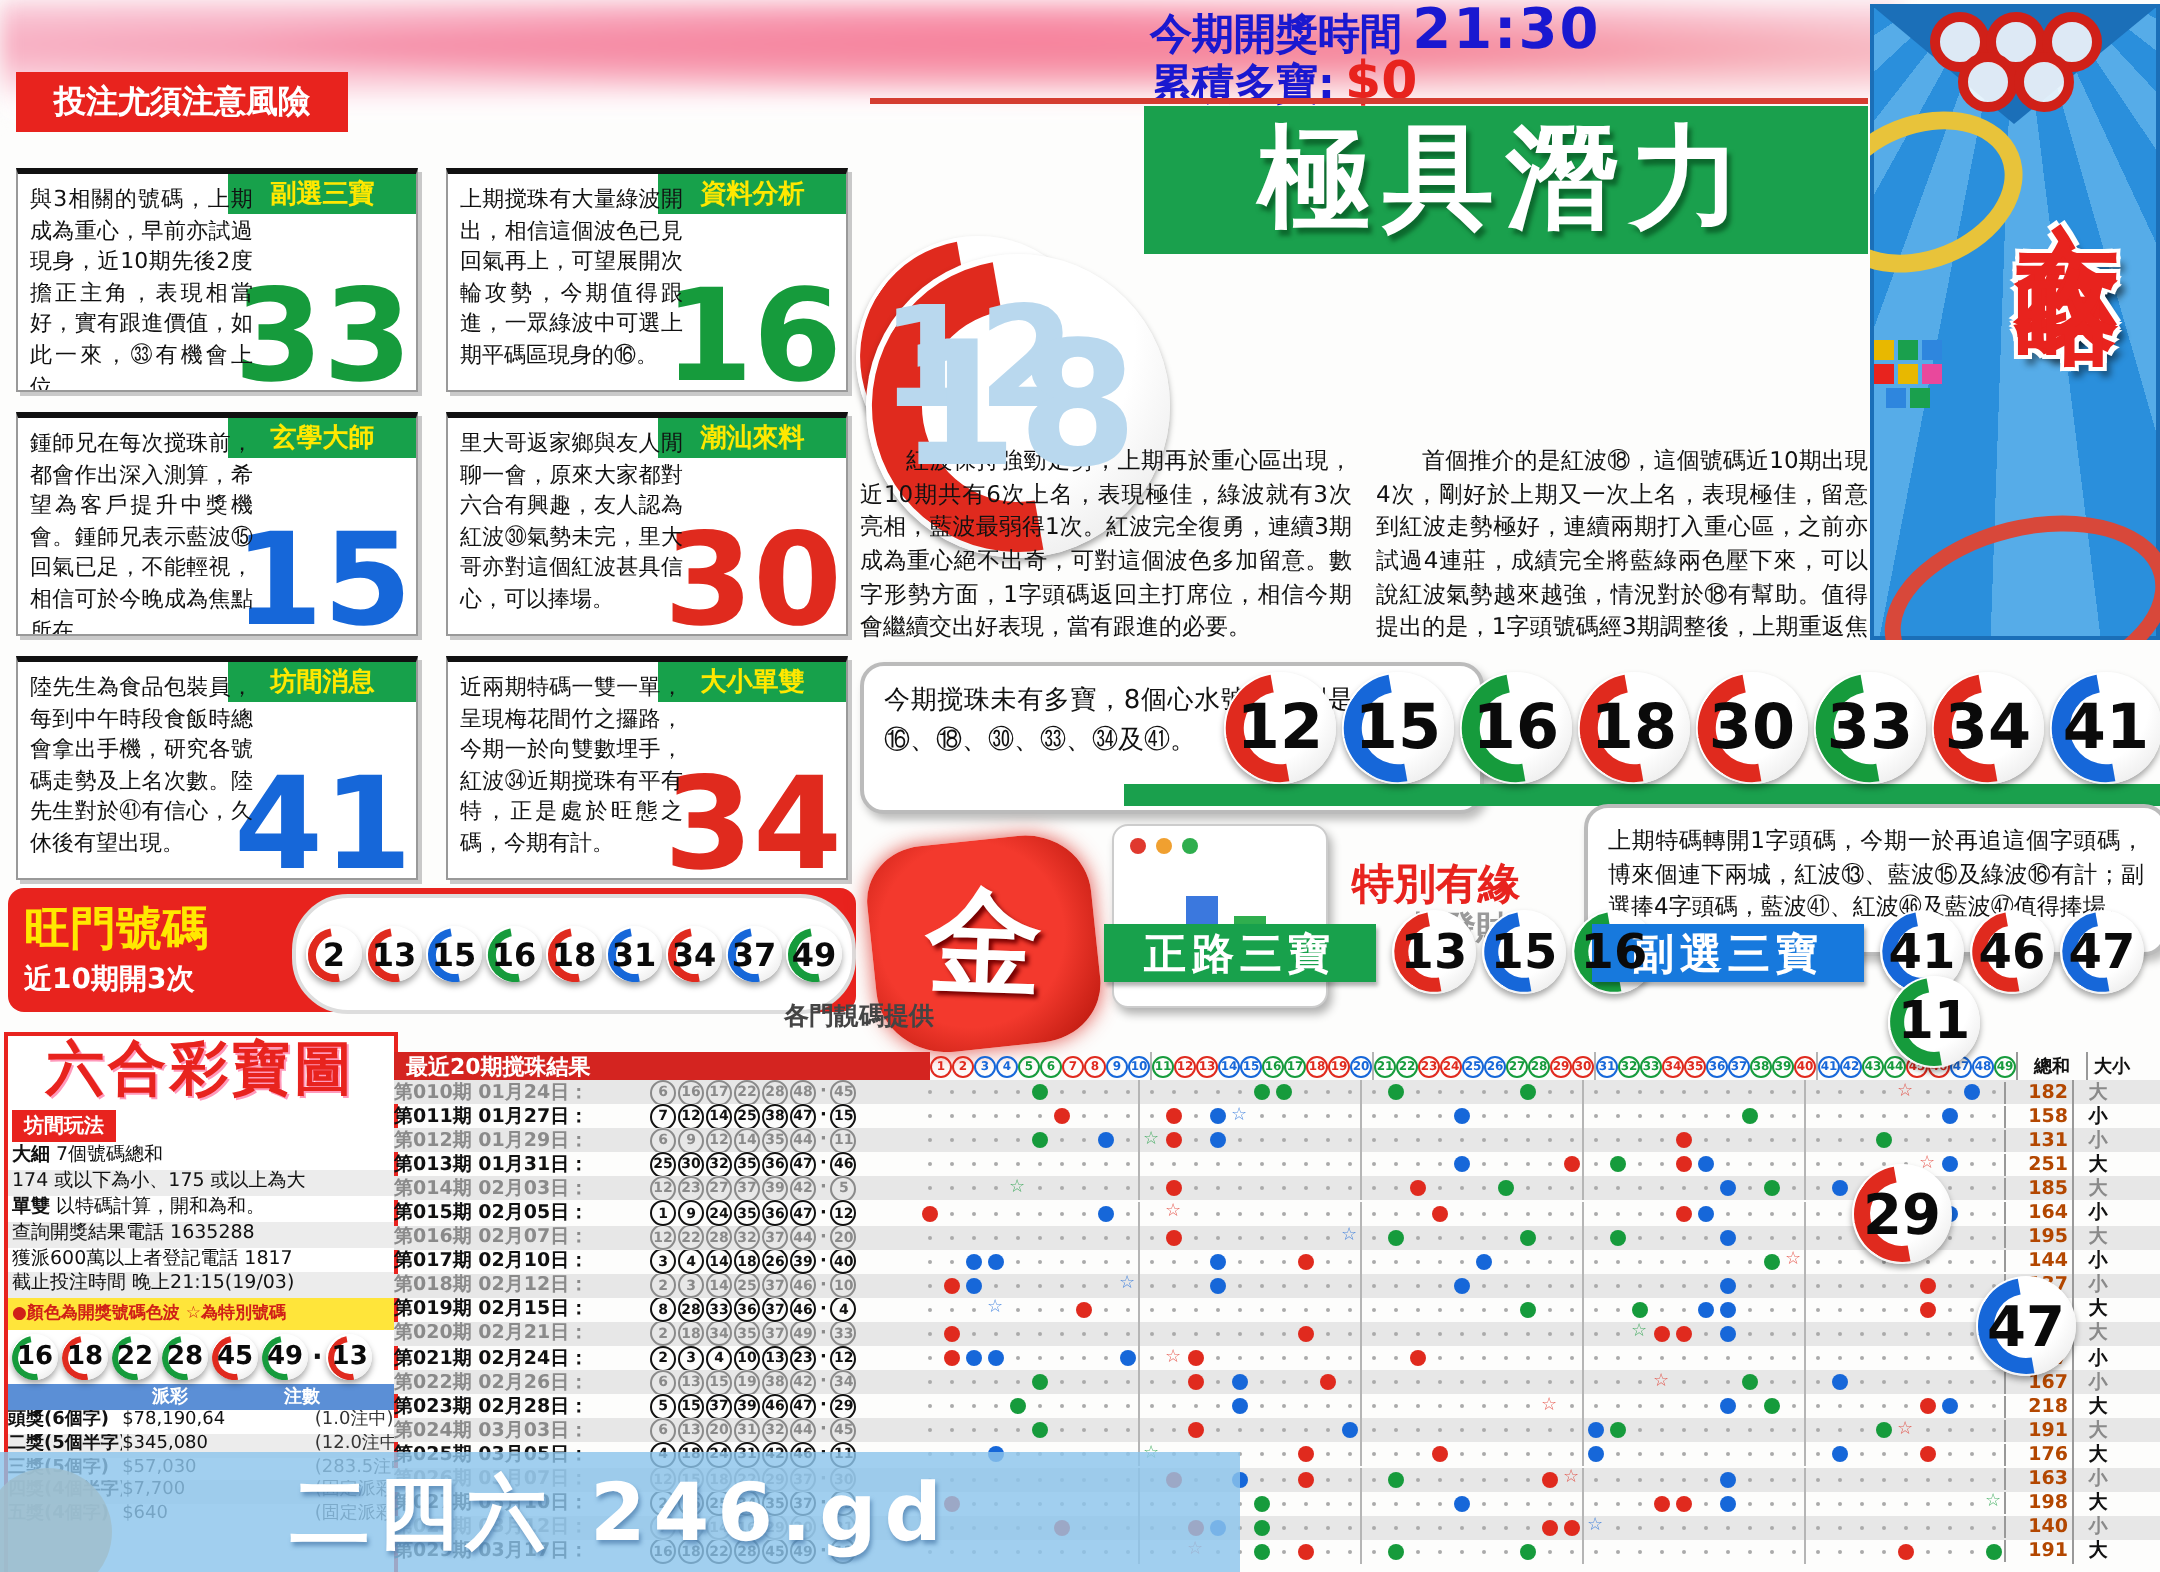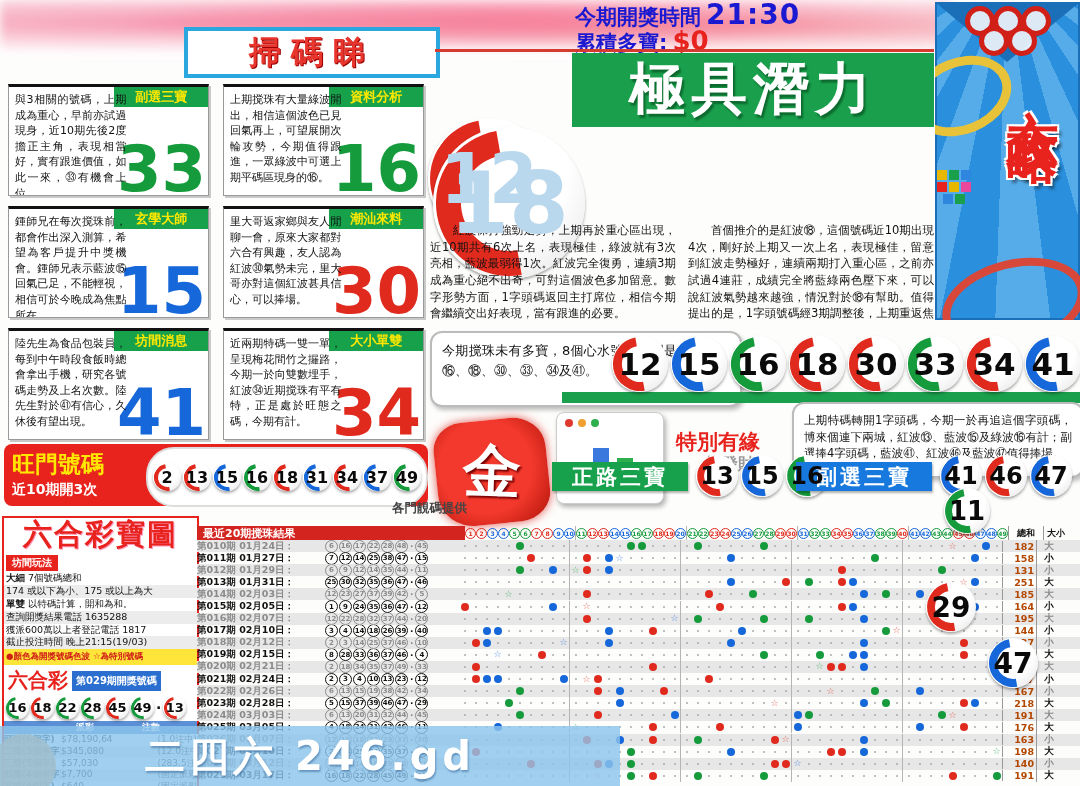--- a/index.html
+++ b/index.html
@@ -165,22 +165,22 @@
      letter-spacing:4px;white-space:nowrap;text-shadow:1px 2px 2px rgba(60,110,160,.6);}
   #wcircle{left:-8px;top:734px;width:64px;height:64px;border-radius:50%;background:rgba(246,166,70,.85);}
 </style>
 </head>
 <body>
 
 <div id="page">
 
   <div id="wash" class="abs"></div>
 
-  <div id="scanbox" class="abs">
-    <span>掃碼睇</span>
+  <div id="warn" class="abs">
+    <span>投注尤須注意風險</span>
   </div>
 
   <div id="drawtime" class="abs">
     <span class="lbl">今期開獎時間</span>
     <span class="val">21:30</span>
   </div>
   <div id="jackpot" class="abs">
     <span class="lbl">累積多寶:</span>
     <span class="val">$0</span>
   </div>
@@ -367,24 +367,20 @@
     <div id="ruleshdr">坊間玩法</div>
     <div id="rulerows">
         <div class="rule"><b>大細</b>7個號碼總和</div>
         <div class="rule">174 或以下為小、175 或以上為大</div>
         <div class="rule"><b>單雙</b>以特碼計算，開和為和。</div>
         <div class="rule">查詢開獎結果電話 1635288</div>
         <div class="rule">獲派600萬以上者登記電話 1817</div>
         <div class="rule">截止投注時間 晚上21:15(19/03)</div>
       </div>
     <div id="legend">●顏色為開獎號碼色波 ☆為特別號碼</div>
-    <div id="drawhdr">
-      <span id="drawbrand">六合彩</span>
-      <span id="drawissue">第029期開獎號碼</span>
-    </div>
     <div id="drawballs">
         <div class="ball" style="--bc: #169b3c; height: 23px; width: 23px; font-size: 13px;">
           <span>16</span>
         </div>
         <div class="ball" style="--bc: #e02a1e; height: 23px; width: 23px; font-size: 13px;">
           <span>18</span>
         </div>
         <div class="ball" style="--bc: #169b3c; height: 23px; width: 23px; font-size: 13px;">
           <span>22</span>
         </div>

